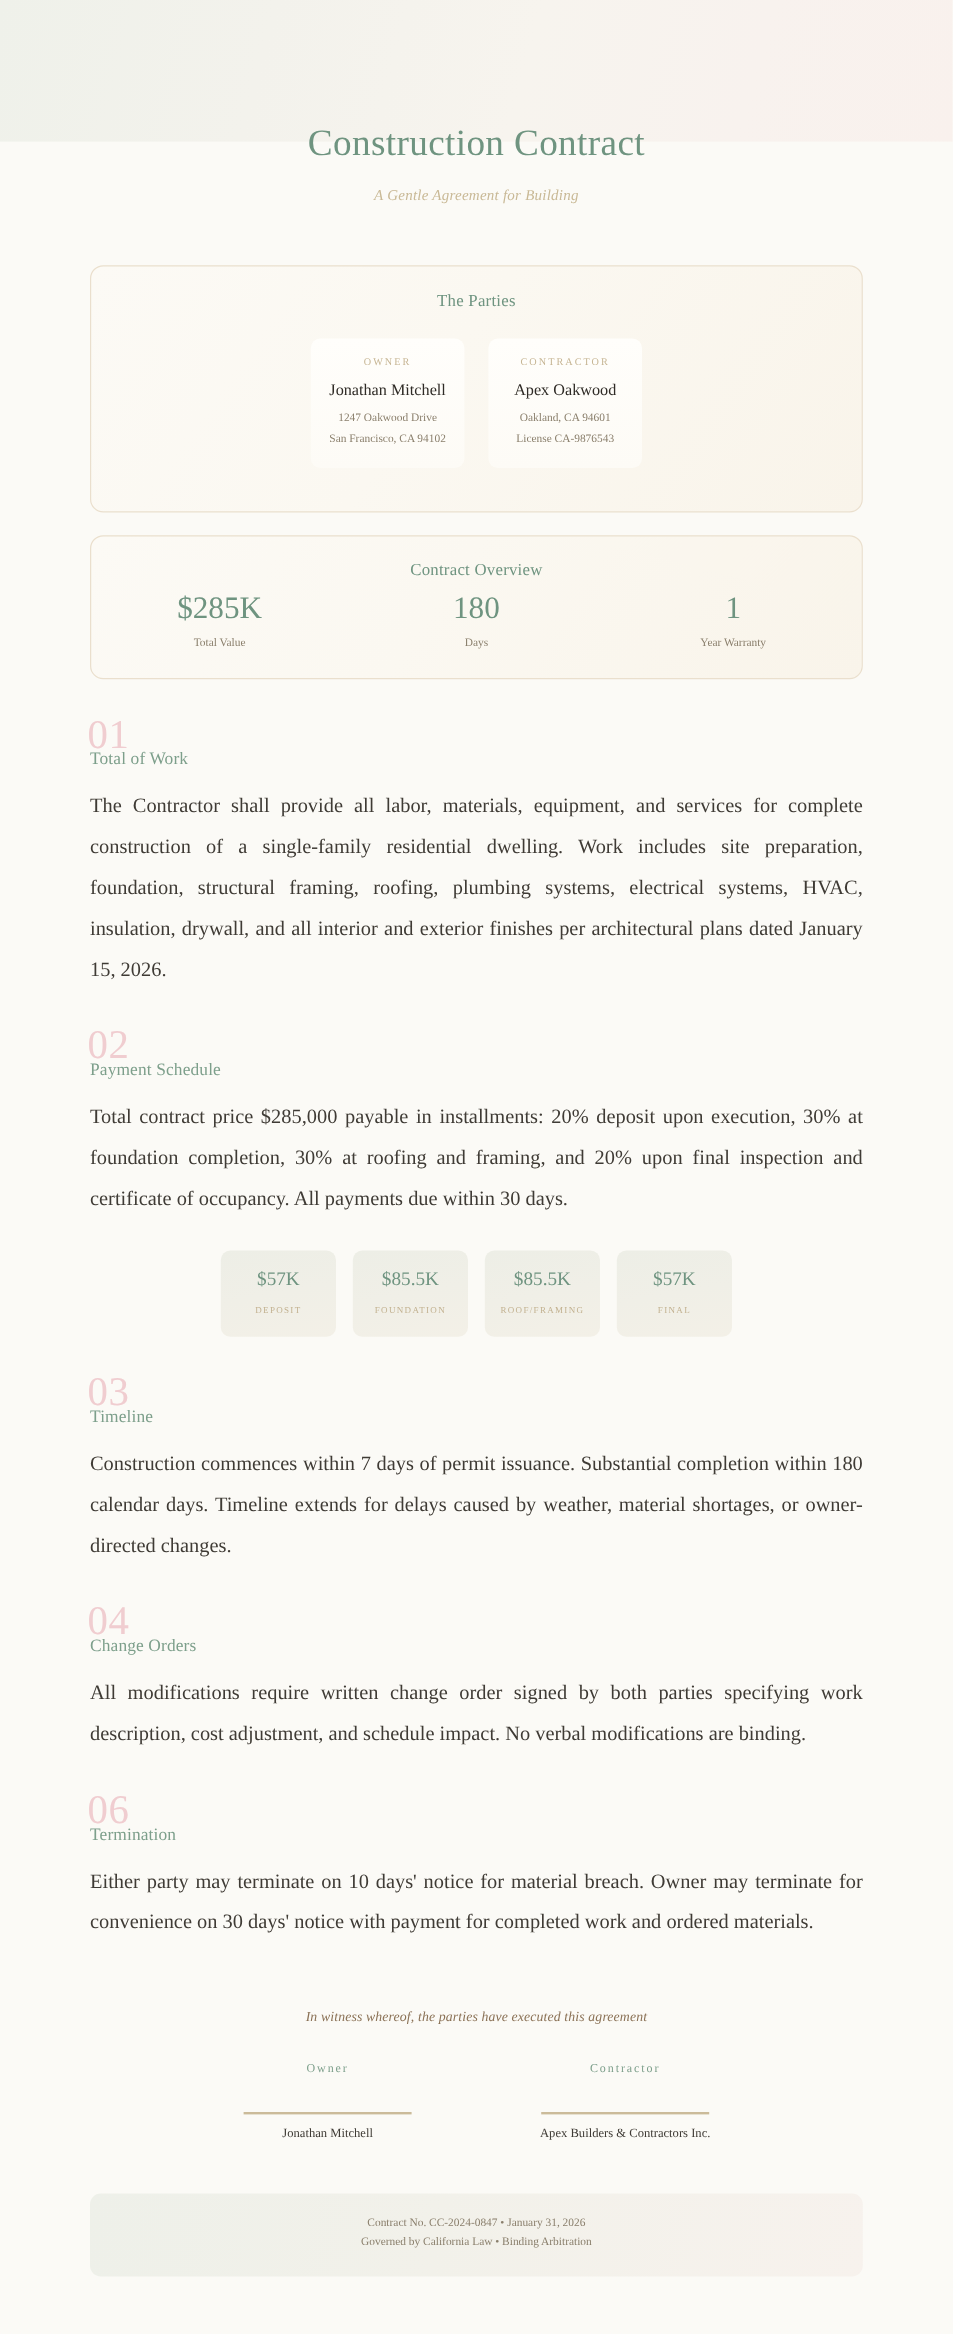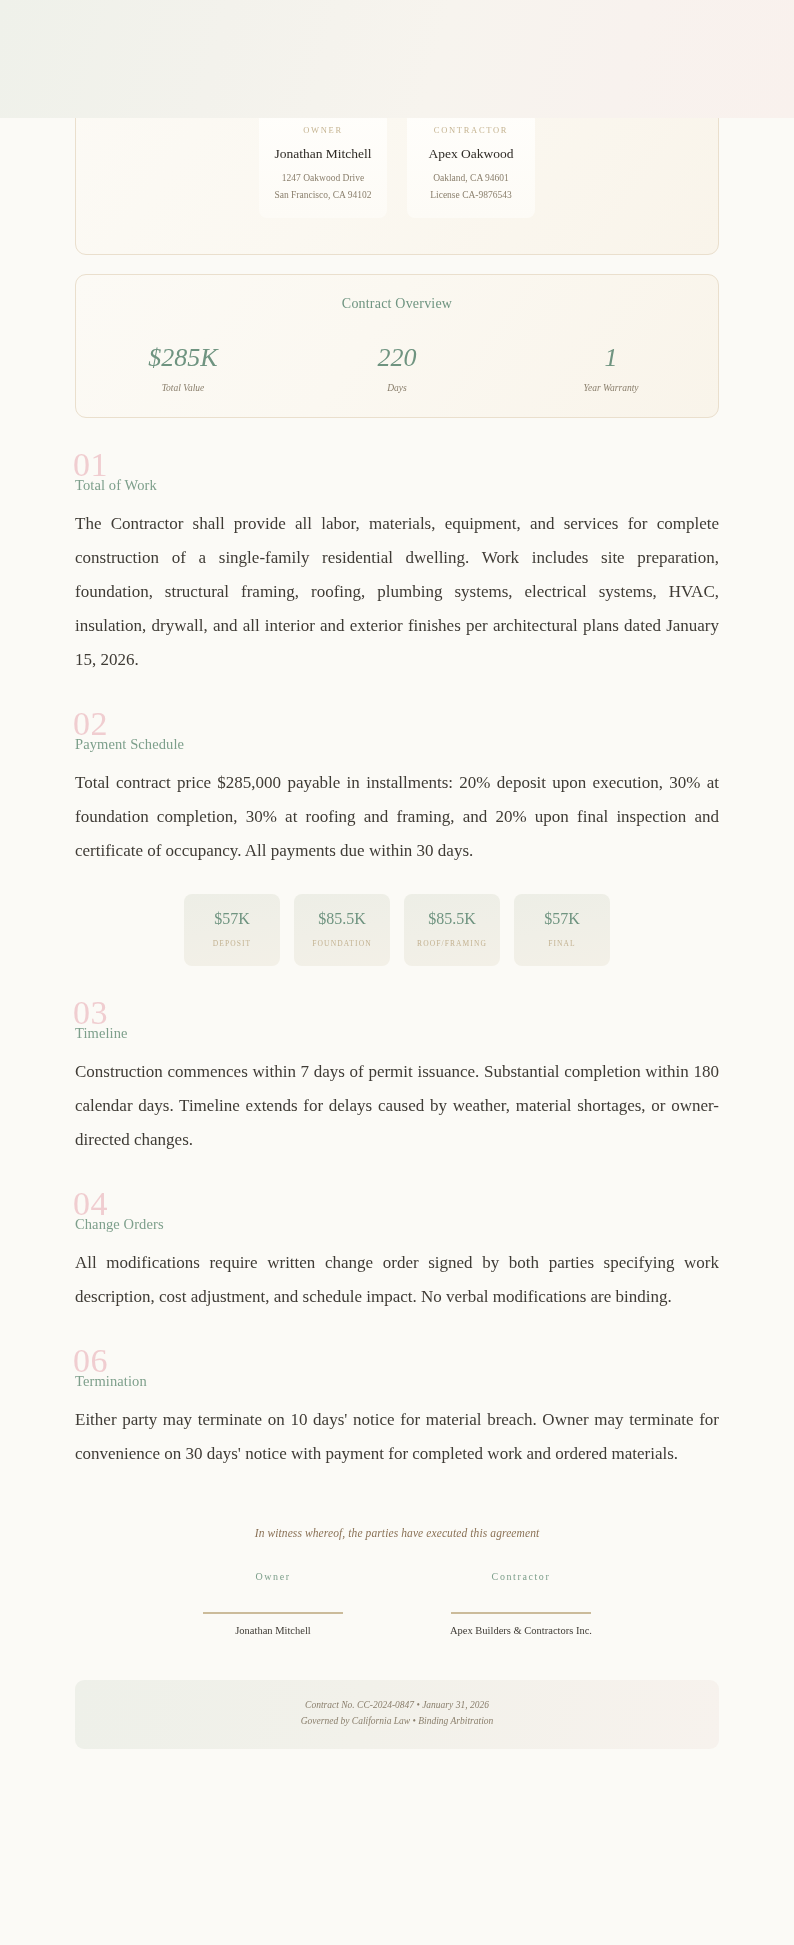--- a/index.html
+++ b/index.html
@@ -114,22 +114,21 @@
   .party-line + .party-line { margin-top: 2px; }
 
   
   .overview-card {
     margin-top: 19px;
     padding: 21px 0 24px;
   }
 
   .stats-grid {
     display: flex;
-    margin-top: 32px;
-    font-style: italic;
+    margin-top: 9px;
   }
 
   .stat {
     flex: 1;
     text-align: center;
   }
 
   .stat-value {
     font-size: 26px;
     color: #6f9480;
@@ -252,36 +251,39 @@
     color: #3f3b35;
   }
 
   
   .footer {
     margin: 44px 75px 0;
     padding: 17px 0 19px;
     border-radius: 9px;
     background: linear-gradient(100deg, #eef0e9 0%, #f2f1ea 45%, #f7f2ed 100%);
     text-align: center;
-    font-style: italic;
   }
 
   .footer-line {
     font-size: 9.5px;
     color: #8a7f6c;
     line-height: 1.75;
   }
 </style>
 </head>
 <body>
 
 <div class="page">
 
   <div class="top-band"></div>
 
+  <div class="header">
+    <h1 class="doc-title">Construction Contract</h1>
+    <div class="doc-subtitle">A Gentle Agreement for Building</div>
+  </div>
 
   <div class="card parties-card">
     <div class="card-title">The Parties</div>
     <div class="parties-grid">
 
       <div class="party">
         <div class="party-role">OWNER</div>
         <div class="party-name">Jonathan Mitchell</div>
         <div class="party-line">1247 Oakwood Drive</div>
         <div class="party-line">San Francisco, CA 94102</div>
@@ -298,21 +300,21 @@
   </div>
 
   <div class="card overview-card">
     <div class="card-title">Contract Overview</div>
     <div class="stats-grid">
       <div class="stat">
         <div class="stat-value">$285K</div>
         <div class="stat-label">Total Value</div>
       </div>
       <div class="stat">
-        <div class="stat-value">220</div>
+        <div class="stat-value">180</div>
         <div class="stat-label">Days</div>
       </div>
       <div class="stat">
         <div class="stat-value">1</div>
         <div class="stat-label">Year Warranty</div>
       </div>
     </div>
   </div>
 
   <div class="body-wrap">

